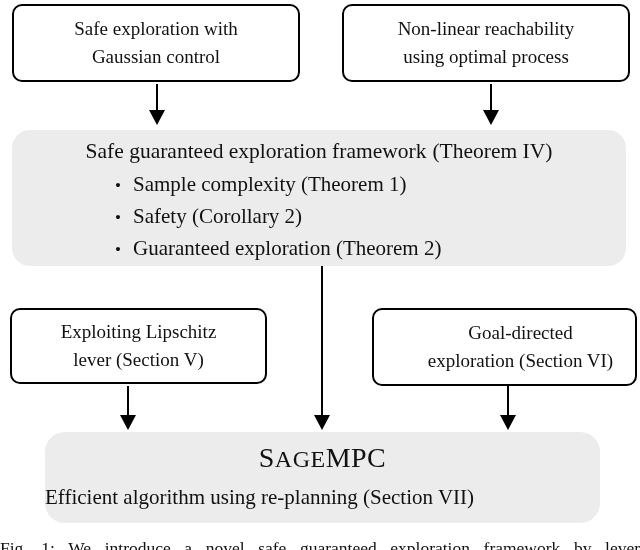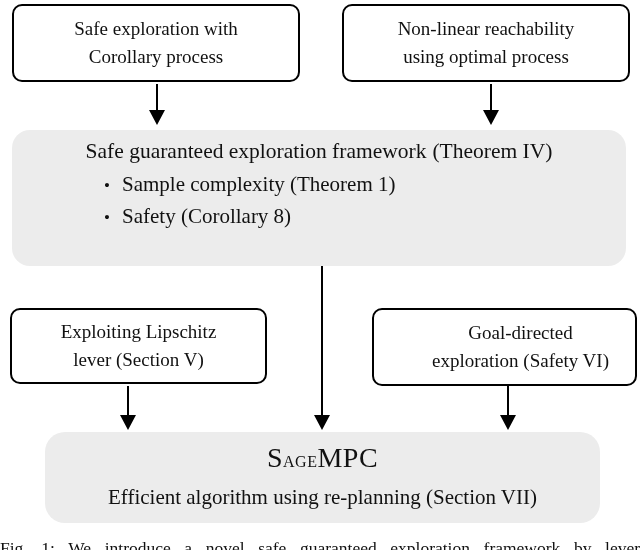--- a/index.html
+++ b/index.html
@@ -45,21 +45,21 @@
     left: 0;
     width: 100%;
     text-align: center;
     font-size: 21.5px;
     line-height: 28px;
   }
   .framework-header .bold { font-weight: normal; }
   .framework-header .suffix { margin-left: 0.28em; }
   .bullets {
     position: absolute;
-    left: 92px;
+    left: 103px;
     top: 39px;
   }
   .bullet-row {
     display: flex;
     align-items: baseline;
     font-size: 21px;
     line-height: 30px;
   }
   .bullet-row .marker {
     width: 18px;
@@ -87,27 +87,26 @@
   .sage-title {
     position: absolute;
     top: 9px;
     left: 0;
     width: 100%;
     text-align: center;
     line-height: 34px;
     letter-spacing: 0.5px;
   }
   .sage-title .lg { font-size: 28px; }
-  .sage-title .sc { font-size: 16px; }
+  .sage-title .sc { font-size: 24px; }
   .sage-subtitle {
     position: absolute;
     top: 51px;
     left: 0;
     width: 100%;
-    text-align: center;
     font-size: 21px;
     line-height: 28px;
   }
   .caption {
     position: absolute;
     left: 0;
     top: 537px;
     width: 640px;
     font-size: 17.5px;
     line-height: 22px;
@@ -116,21 +115,21 @@
     white-space: nowrap;
   }
 </style>
 </head>
 <body>
 
 <div class="canvas">
 
   <div class="wbox" style="left:12px; top:4px; width:288px; height:78px;">
     <div>Safe exploration with</div>
-    <div>Corollary process</div>
+    <div>Gaussian control</div>
   </div>
 
   <div class="wbox" style="left:342px; top:4px; width:288px; height:78px;">
     <div>Non-linear reachability</div>
     <div>using optimal process</div>
   </div>
 
   <div class="arrow" style="left:149px; top:84px; height:41px;">
     <div class="stem"></div>
     <div class="head"></div>
@@ -144,33 +143,37 @@
     <div class="framework-header">
       <span class="bold">Safe guaranteed exploration framework</span><span class="suffix">(Theorem IV)</span>
     </div>
     <div class="bullets">
       <div class="bullet-row">
         <span class="marker"></span>
         <span>Sample complexity (Theorem 1)</span>
       </div>
       <div class="bullet-row">
         <span class="marker"></span>
-        <span>Safety (Corollary 8)</span>
+        <span>Safety (Corollary 2)</span>
+      </div>
+      <div class="bullet-row">
+        <span class="marker"></span>
+        <span>Guaranteed exploration (Theorem 2)</span>
       </div>
     </div>
   </div>
 
   <div class="wbox" style="left:10px; top:308px; width:257px; height:76px;">
     <div>Exploiting Lipschitz</div>
     <div>lever (Section V)</div>
   </div>
 
   <div class="wbox" style="left:372px; top:308px; width:265px; height:78px;padding-left:32px;">
     <div>Goal-directed</div>
-    <div>exploration (Safety VI)</div>
+    <div>exploration (Section VI)</div>
   </div>
 
   <div class="arrow" style="left:314px; top:266px; height:164px;">
     <div class="stem"></div>
     <div class="head"></div>
   </div>
 
   <div class="arrow" style="left:120px; top:386px; height:44px;">
     <div class="stem"></div>
     <div class="head"></div>

